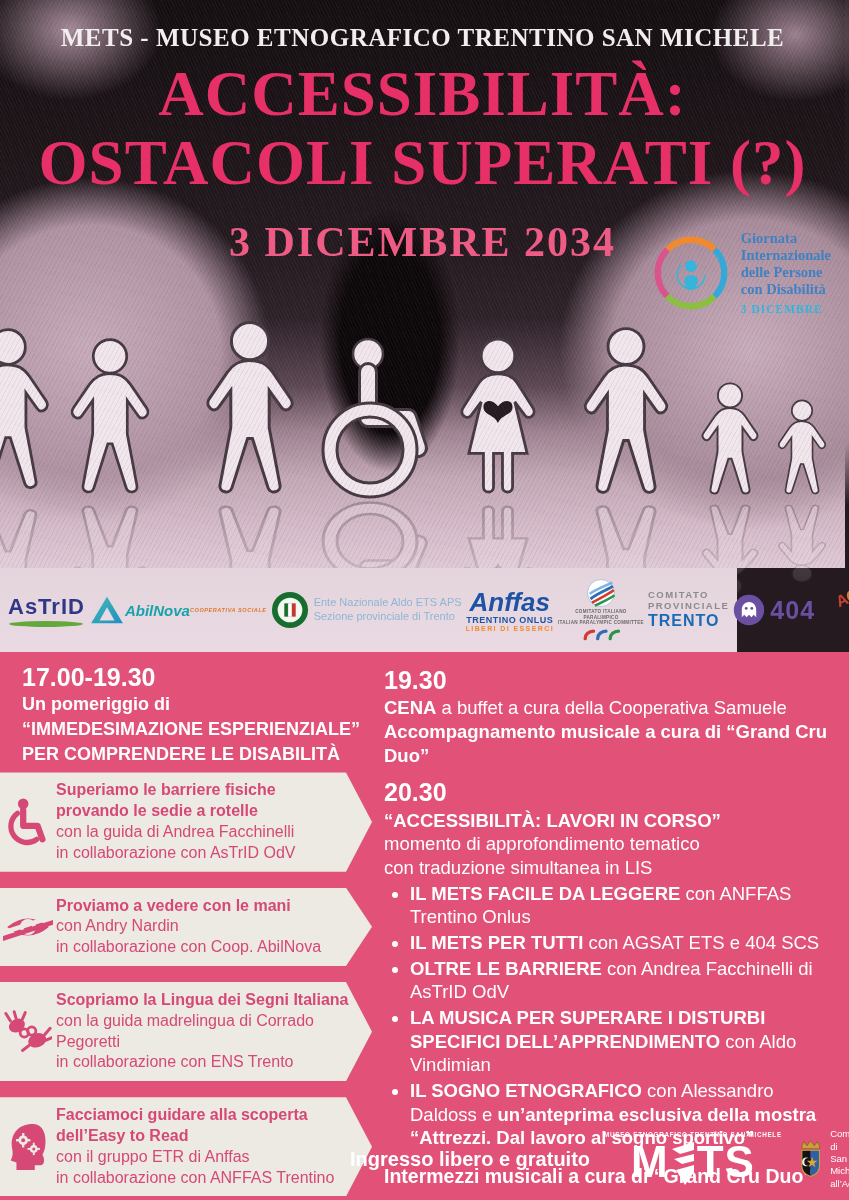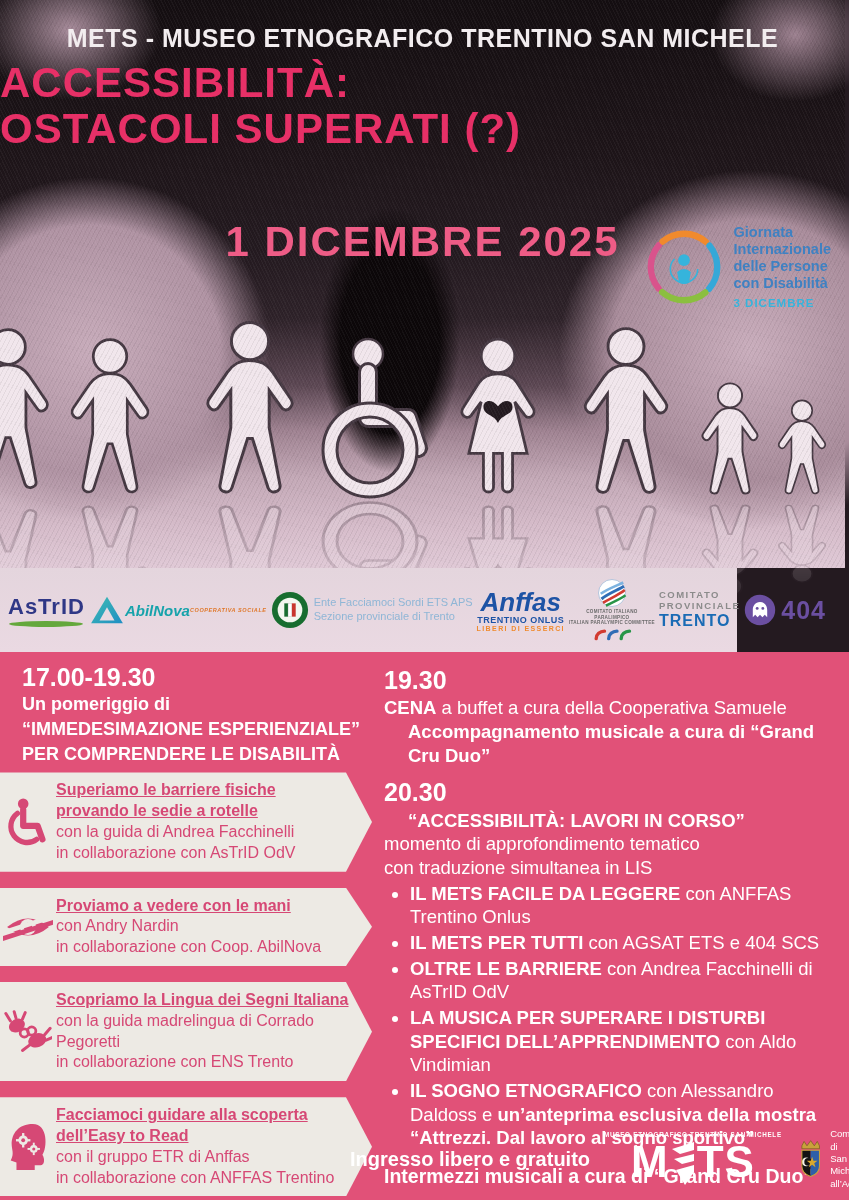--- a/index.html
+++ b/index.html
@@ -2,21 +2,21 @@
 <html><head>
 <meta charset="utf-8">
 <style>
   html,body{margin:0;padding:0;background:#555;}
   .poster{position:relative;width:849px;height:1200px;overflow:hidden;
           font-family:"Liberation Sans",sans-serif;background:#241a20;}
 
   
   .hero{position:absolute;left:0;top:0;width:845px;height:568px;
     background:linear-gradient(180deg,#140e11 0%,#1d1418 26%,#241a20 44%,
-      #2e2229 56%,#5d4854 68%,#a08392 76%,#c3a8b6 84%,#d6bcca 93%,#e0c9d6 100%);}
+      #2e2229 56%,#5d4854 68%,#a08392 76%,#c3a8b6 84%,#d6bcca 93%,#e0c9d6 100%);font-family:Liberation Serif, serif;}
   .blob{position:absolute;border-radius:50%;}
   .hand-left{left:-160px;top:110px;width:500px;height:480px;
     background:radial-gradient(closest-side,#c7abba 0%,#b093a3 52%,rgba(60,40,50,0) 72%);}
   .hand-right{right:-170px;top:100px;width:530px;height:500px;
     background:radial-gradient(closest-side,#c9adbc 0%,#a98c9b 52%,rgba(60,40,50,0) 72%);}
   .finger-tl{left:-60px;top:-70px;width:260px;height:200px;
     background:radial-gradient(closest-side,#a78b9a 0%,rgba(40,25,33,0) 70%);}
   .finger-tr{right:-70px;top:-60px;width:240px;height:190px;
     background:radial-gradient(closest-side,#9d8190 0%,rgba(40,25,33,0) 70%);}
   .doorway{left:300px;top:170px;width:180px;height:340px;border-radius:40%;
@@ -25,31 +25,31 @@
     background-image:repeating-linear-gradient(64deg,rgba(255,255,255,.045) 0 1px,transparent 1px 3px),
       repeating-linear-gradient(118deg,rgba(0,0,0,.06) 0 1px,transparent 1px 4px);}
   .figures{position:absolute;left:0;top:318px;width:849px;height:182px;}
   .reflection-wrap{position:absolute;left:0;top:500px;width:849px;height:150px;
     -webkit-mask-image:linear-gradient(to bottom,rgba(0,0,0,.85),transparent 85%);
     mask-image:linear-gradient(to bottom,rgba(0,0,0,.85),transparent 85%);opacity:.38;}
   .reflection-wrap svg{transform:scaleY(-1);}
 
   .museum-line{position:absolute;top:24px;left:0;width:100%;text-align:center;
     color:#f2edef;font-size:25px;font-weight:bold;letter-spacing:.5px;}
-  .hero-title{position:absolute;top:60px;left:0;width:100%;
-    font-size:42px;font-weight:900;line-height:1.1;letter-spacing:1px;color:#e73067;}
+  .hero-title{position:absolute;top:60px;left:0;width:100%;text-align:center;
+    font-size:63px;font-weight:900;line-height:1.1;letter-spacing:1px;color:#e73067;}
   .outlined{display:inline-block;position:relative;}
   .outlined::before{content:attr(data-text);position:absolute;inset:0;z-index:-1;
     color:#f3e9ed;-webkit-text-stroke:9px #f3e9ed;}
   .date-line{position:absolute;top:218px;left:0;width:100%;text-align:center;
     font-size:42px;font-weight:900;letter-spacing:2px;color:#ee5c86;}
   .date-line .outlined::before{-webkit-text-stroke:7px #eedde4;color:#eedde4;}
 
   
-  .badge{position:absolute;right:14px;top:223px;display:flex;align-items:center;gap:6px;}
+  .badge{position:absolute;right:14px;top:229px;display:flex;align-items:center;gap:6px;}
   .badge-text{font-size:14.5px;line-height:1.18;color:#3f81c2;font-weight:600;}
   .badge-text .b4{font-weight:700;}
   .badge-date{margin-top:5px;font-size:11.5px;font-weight:bold;color:#35b4dc;letter-spacing:1px;}
 
   
   .logo-band{position:absolute;left:0;top:568px;width:737px;height:84px;
     background:linear-gradient(180deg,#e4d5dd,#ead9e2);display:flex;align-items:center;
     justify-content:space-between;padding:0 8px;box-sizing:border-box;gap:4px;}
   .partner{display:flex;align-items:center;gap:5px;flex:0 0 auto;}
   .astrid-name{font-size:22px;font-weight:800;color:#2f3786;letter-spacing:1px;}
@@ -83,28 +83,28 @@
   .left-col{position:absolute;left:0;top:0;width:372px;}
   .left-head{padding:10px 10px 6px 22px;}
   .time-big{font-size:25px;font-weight:800;line-height:1.2;}
   .intro-line{font-size:18px;font-weight:600;line-height:1.38;}
   .intro-bold{font-weight:800;}
   .activity{background:#edeae4;color:#d64875;display:flex;align-items:center;
     margin-bottom:16px;padding:8px 30px 8px 0;
     clip-path:polygon(0 0,calc(100% - 26px) 0,100% 50%,calc(100% - 26px) 100%,0 100%);}
   .act-icon{flex:0 0 56px;display:flex;justify-content:center;align-items:center;}
   .act-text{font-size:16px;line-height:1.3;}
-  .act-title{font-weight:800;white-space:nowrap;text-decoration:underline;}
+  .act-title{font-weight:800;white-space:nowrap;}
   .act-title:empty{display:none;}
   .act-detail{font-weight:500;}
 
   .right-col{position:absolute;left:384px;top:3px;width:452px;font-size:18.5px;line-height:1.28;}
   .r-time{font-size:25px;font-weight:800;margin-top:10px;line-height:1.25;}
   .r-par b{font-weight:800;}
-  .r-bold{font-weight:800;margin-left:24px;}
+  .r-bold{font-weight:800;}
   .blist{margin:2px 0 0 0;padding-left:26px;}
   .blist li{margin:0 0 2px 0;}
   .blist b{font-weight:800;}
   .intermezzi{font-size:19.5px;font-weight:800;margin-top:14px;}
 
   .footer-row{position:absolute;left:350px;right:10px;bottom:10px;display:flex;
     align-items:center;gap:14px;}
   .free-entry{font-size:20px;font-weight:800;white-space:nowrap;flex:1;}
   .mets-logo{display:flex;flex-direction:column;align-items:center;line-height:1;}
   .mets-tagline{font-size:6.3px;font-weight:bold;letter-spacing:.72px;white-space:nowrap;margin-bottom:2px;}
@@ -169,21 +169,21 @@
       </svg>
     </div>
     <div class="hero-texture"></div>
 
     <div class="museum-line">METS - MUSEO ETNOGRAFICO TRENTINO SAN MICHELE</div>
     <div class="hero-title">
       <span class="outlined" data-text="ACCESSIBILITÀ:">ACCESSIBILITÀ:</span><br>
       <span class="outlined" data-text="OSTACOLI SUPERATI (?)">OSTACOLI SUPERATI (?)</span>
     </div>
     <div class="date-line">
-      <span class="outlined" data-text="3 DICEMBRE 2025">1 DICEMBRE 2025</span>
+      <span class="outlined" data-text="3 DICEMBRE 2025">3 DICEMBRE 2034</span>
     </div>
 
     <div class="badge">
       <svg width="88" height="88" viewBox="0 0 90 90">
         <g fill="none" stroke-width="6.5" stroke-linecap="round">
           <circle cx="45" cy="45" r="34" stroke="#d9538c" stroke-dasharray="48 165.6" transform="rotate(140 45 45)"></circle>
           <circle cx="45" cy="45" r="34" stroke="#f08a2d" stroke-dasharray="48 165.6" transform="rotate(230 45 45)"></circle>
           <circle cx="45" cy="45" r="34" stroke="#35a8d8" stroke-dasharray="48 165.6" transform="rotate(320 45 45)"></circle>
           <circle cx="45" cy="45" r="34" stroke="#8bbf3f" stroke-dasharray="48 165.6" transform="rotate(50 45 45)"></circle>
         </g>
@@ -229,21 +229,21 @@
 
     <div class="partner">
       <svg width="38" height="38" viewBox="0 0 40 40">
         <circle cx="20" cy="20" r="19" fill="#176d2f"></circle>
         <circle cx="20" cy="20" r="13" fill="#f2f7ef"></circle>
         <rect x="14" y="13" width="4" height="14" fill="#176d2f"></rect>
         <rect x="18" y="13" width="4" height="14" fill="#fff" stroke="#bbb" stroke-width=".4"></rect>
         <rect x="22" y="13" width="4" height="14" fill="#c8362e"></rect>
       </svg>
       <div class="ens-text">
-        <div>Ente Facciamoci Sordi ETS APS</div>
+        <div>Ente Nazionale Aldo ETS APS</div>
         <div>Sezione provinciale di Trento</div>
       </div>
     </div>
 
     <div class="partner anffas">
       <div style="display:flex;flex-direction:column;align-items:center;">
         <div class="anffas-name">Anffas</div>
         <div class="anffas-sub1">TRENTINO ONLUS</div>
         <div class="anffas-sub2">LIBERI DI ESSERCI</div>
       </div>

